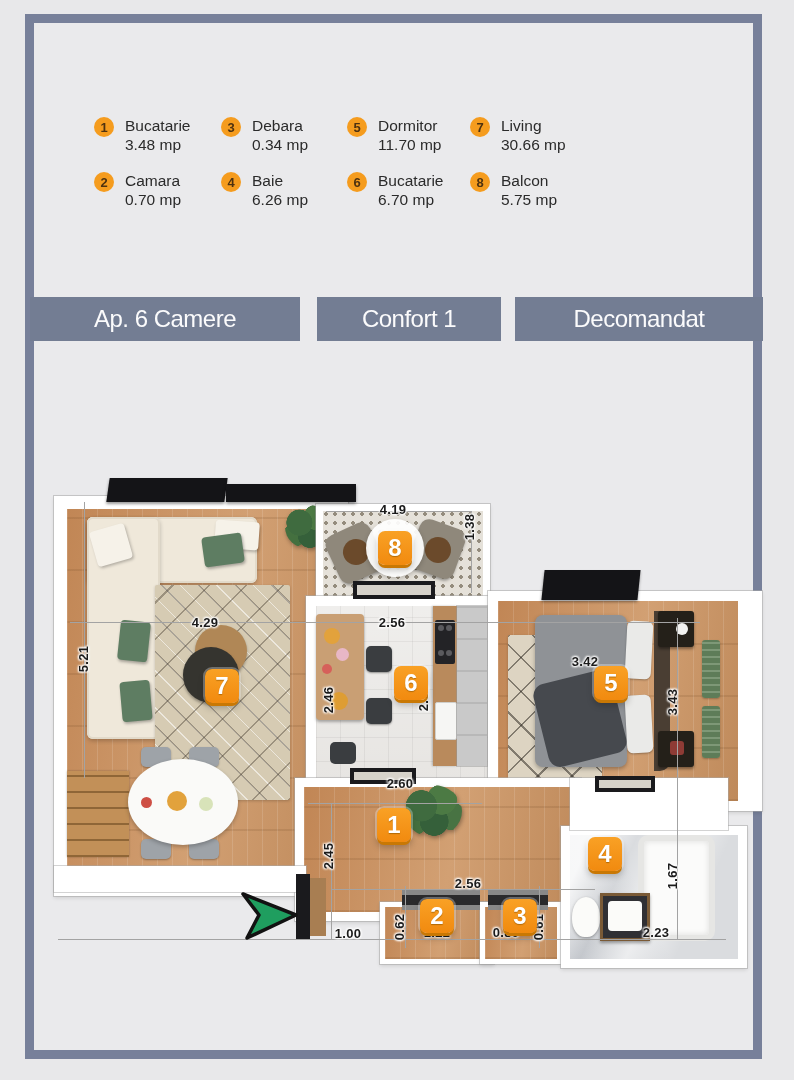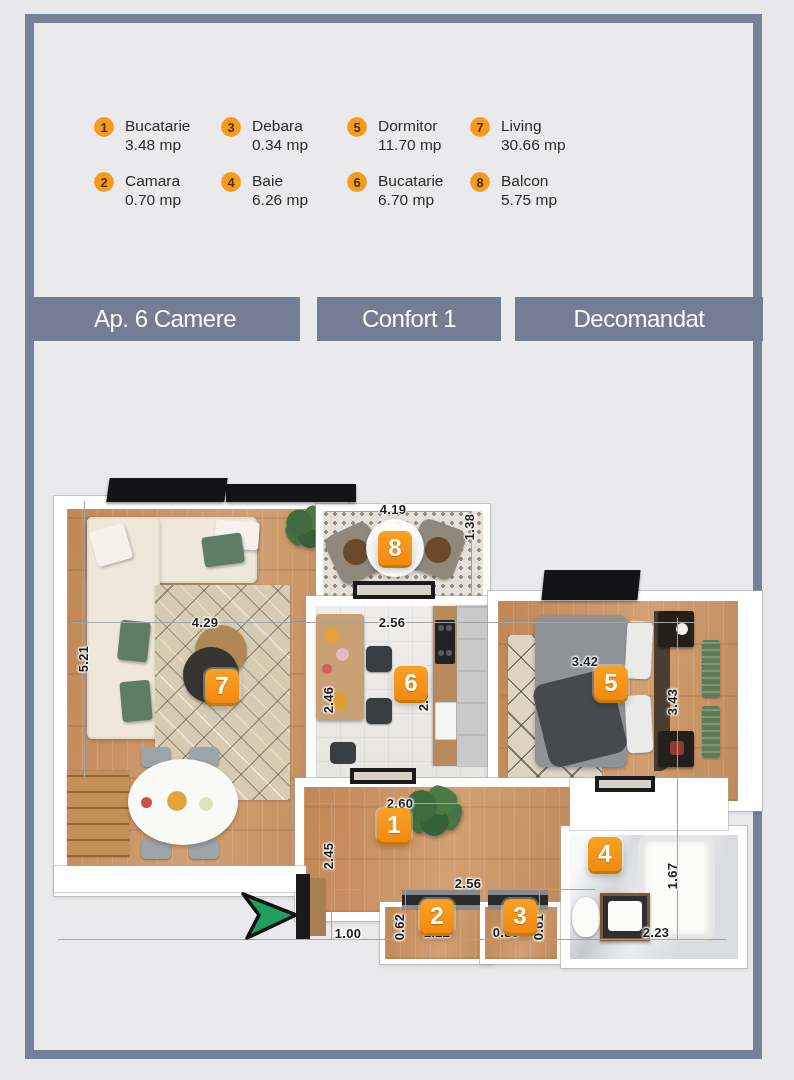--- a/index.html
+++ b/index.html
@@ -297,21 +297,21 @@
 
   <div class="dim" style="left:343px;top:31px;">4.19</div>
   <div class="dim v" style="left:419px;top:49px;">1.38</div>
   <div class="dim" style="left:155px;top:144px;">4.29</div>
   <div class="dim v" style="left:33px;top:181px;">5.21</div>
   <div class="dim" style="left:342px;top:144px;">2.56</div>
   <div class="dim" style="left:535px;top:144px;margin-top:39px;">3.42</div>
   <div class="dim v" style="left:278px;top:222px;">2.46</div>
   <div class="dim v" style="left:373px;top:220px;">2.55</div>
   <div class="dim v" style="left:622px;top:224px;">3.43</div>
-  <div class="dim" style="left:350px;top:305px;margin-top:20px;">2.60</div>
+  <div class="dim" style="left:350px;top:305px;">2.60</div>
   <div class="dim v" style="left:278px;top:378px;">2.45</div>
   <div class="dim" style="left:418px;top:405px;">2.56</div>
   <div class="dim" style="left:298px;top:455px;">1.00</div>
   <div class="dim v" style="left:349px;top:449px;">0.62</div>
   <div class="dim" style="left:387px;top:454px;">1.22</div>
   <div class="dim" style="left:456px;top:454px;">0.80</div>
   <div class="dim v" style="left:488px;top:449px;">0.61</div>
   <div class="dim" style="left:606px;top:454px;">2.23</div>
   <div class="dim v" style="left:622px;top:398px;">1.67</div>
 

